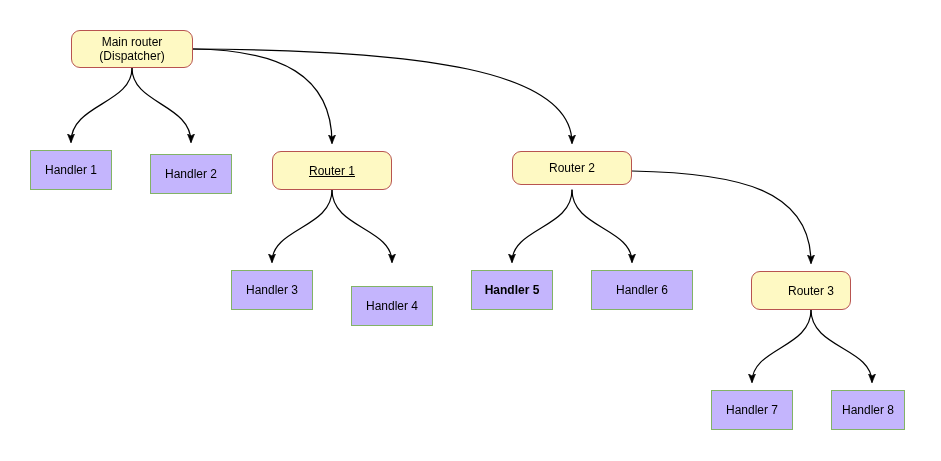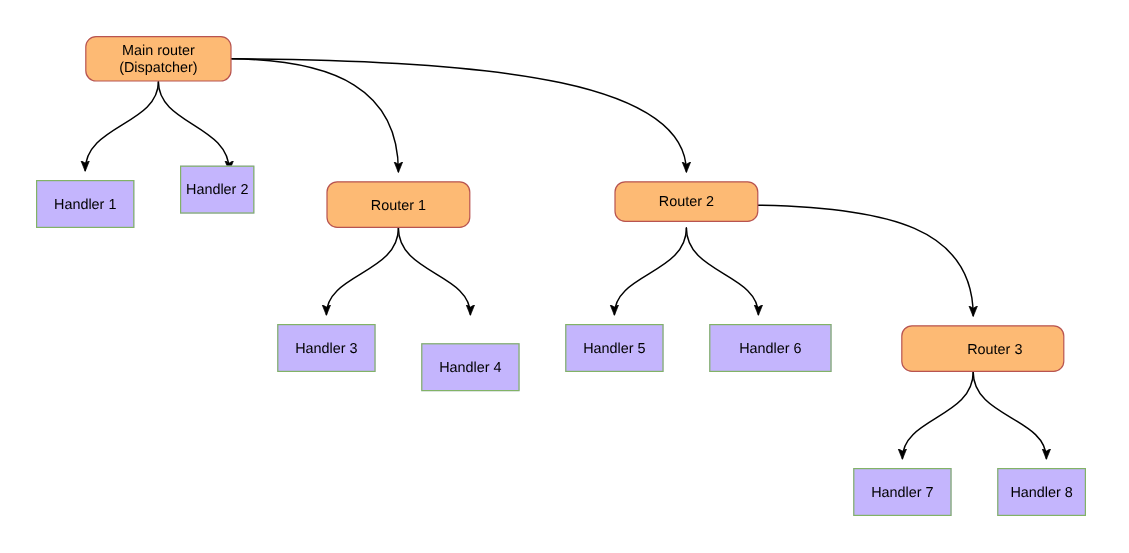--- a/index.html
+++ b/index.html
@@ -31,21 +31,21 @@
     display: flex;
     align-items: center;
     justify-content: center;
     text-align: center;
     font-size: 12px;
     line-height: 14px;
     color: #000000;
     z-index: 2;
   }
   .node-router {
-    background: #fdba74;
+    background: #fef9c3;
     border: 1px solid #b85450;
     border-radius: 9px;
   }
   .node-handler {
     background: #c4b5fd;
     border: 1px solid #82b366;
     border-radius: 0;
   }
   .node-label {
     white-space: pre-line;
@@ -80,49 +80,49 @@
 
   <div class="node node-router" style="left:71px; top:30px; width:122px; height:38px;">
     <span class="node-label">Main router
 (Dispatcher)</span>
   </div>
 
   <div class="node node-handler" style="left:30px; top:150px; width:82px; height:40px;">
     <span class="node-label">Handler 1</span>
   </div>
 
-  <div class="node node-handler" style="left:150px; top:138px; width:62px; height:40px;">
+  <div class="node node-handler" style="left:150px; top:154px; width:82px; height:40px;">
     <span class="node-label">Handler 2</span>
   </div>
 
-  <div class="node node-router" style="left:272px; top:151px; width:120px; height:39px;">
+  <div class="node node-router" style="left:272px; top:151px; width:120px; height:39px;text-decoration:underline;">
     <span class="node-label">Router 1</span>
   </div>
 
   <div class="node node-router" style="left:512px; top:151px; width:120px; height:34px;">
     <span class="node-label">Router 2</span>
   </div>
 
   <div class="node node-handler" style="left:231px; top:270px; width:82px; height:40px;text-align:right;">
     <span class="node-label">Handler 3</span>
   </div>
 
   <div class="node node-handler" style="left:351px; top:270px; width:82px; height:40px;margin-top:16px;">
     <span class="node-label">Handler 4</span>
   </div>
 
-  <div class="node node-handler" style="left:471px; top:270px; width:82px; height:40px;">
+  <div class="node node-handler" style="left:471px; top:270px; width:82px; height:40px;font-weight:bold;">
     <span class="node-label">Handler 5</span>
   </div>
 
   <div class="node node-handler" style="left:591px; top:270px; width:102px; height:40px;">
     <span class="node-label">Handler 6</span>
   </div>
 
-  <div class="node node-router" style="left:751px; top:271px; width:136px; height:39px;padding-left:20px;">
+  <div class="node node-router" style="left:751px; top:271px; width:100px; height:39px;padding-left:20px;">
     <span class="node-label">Router 3</span>
   </div>
 
   <div class="node node-handler" style="left:711px; top:390px; width:82px; height:40px;align-items:center;">
     <span class="node-label">Handler 7</span>
   </div>
 
   <div class="node node-handler" style="left:831px; top:390px; width:74px; height:40px;">
     <span class="node-label">Handler 8</span>
   </div>

